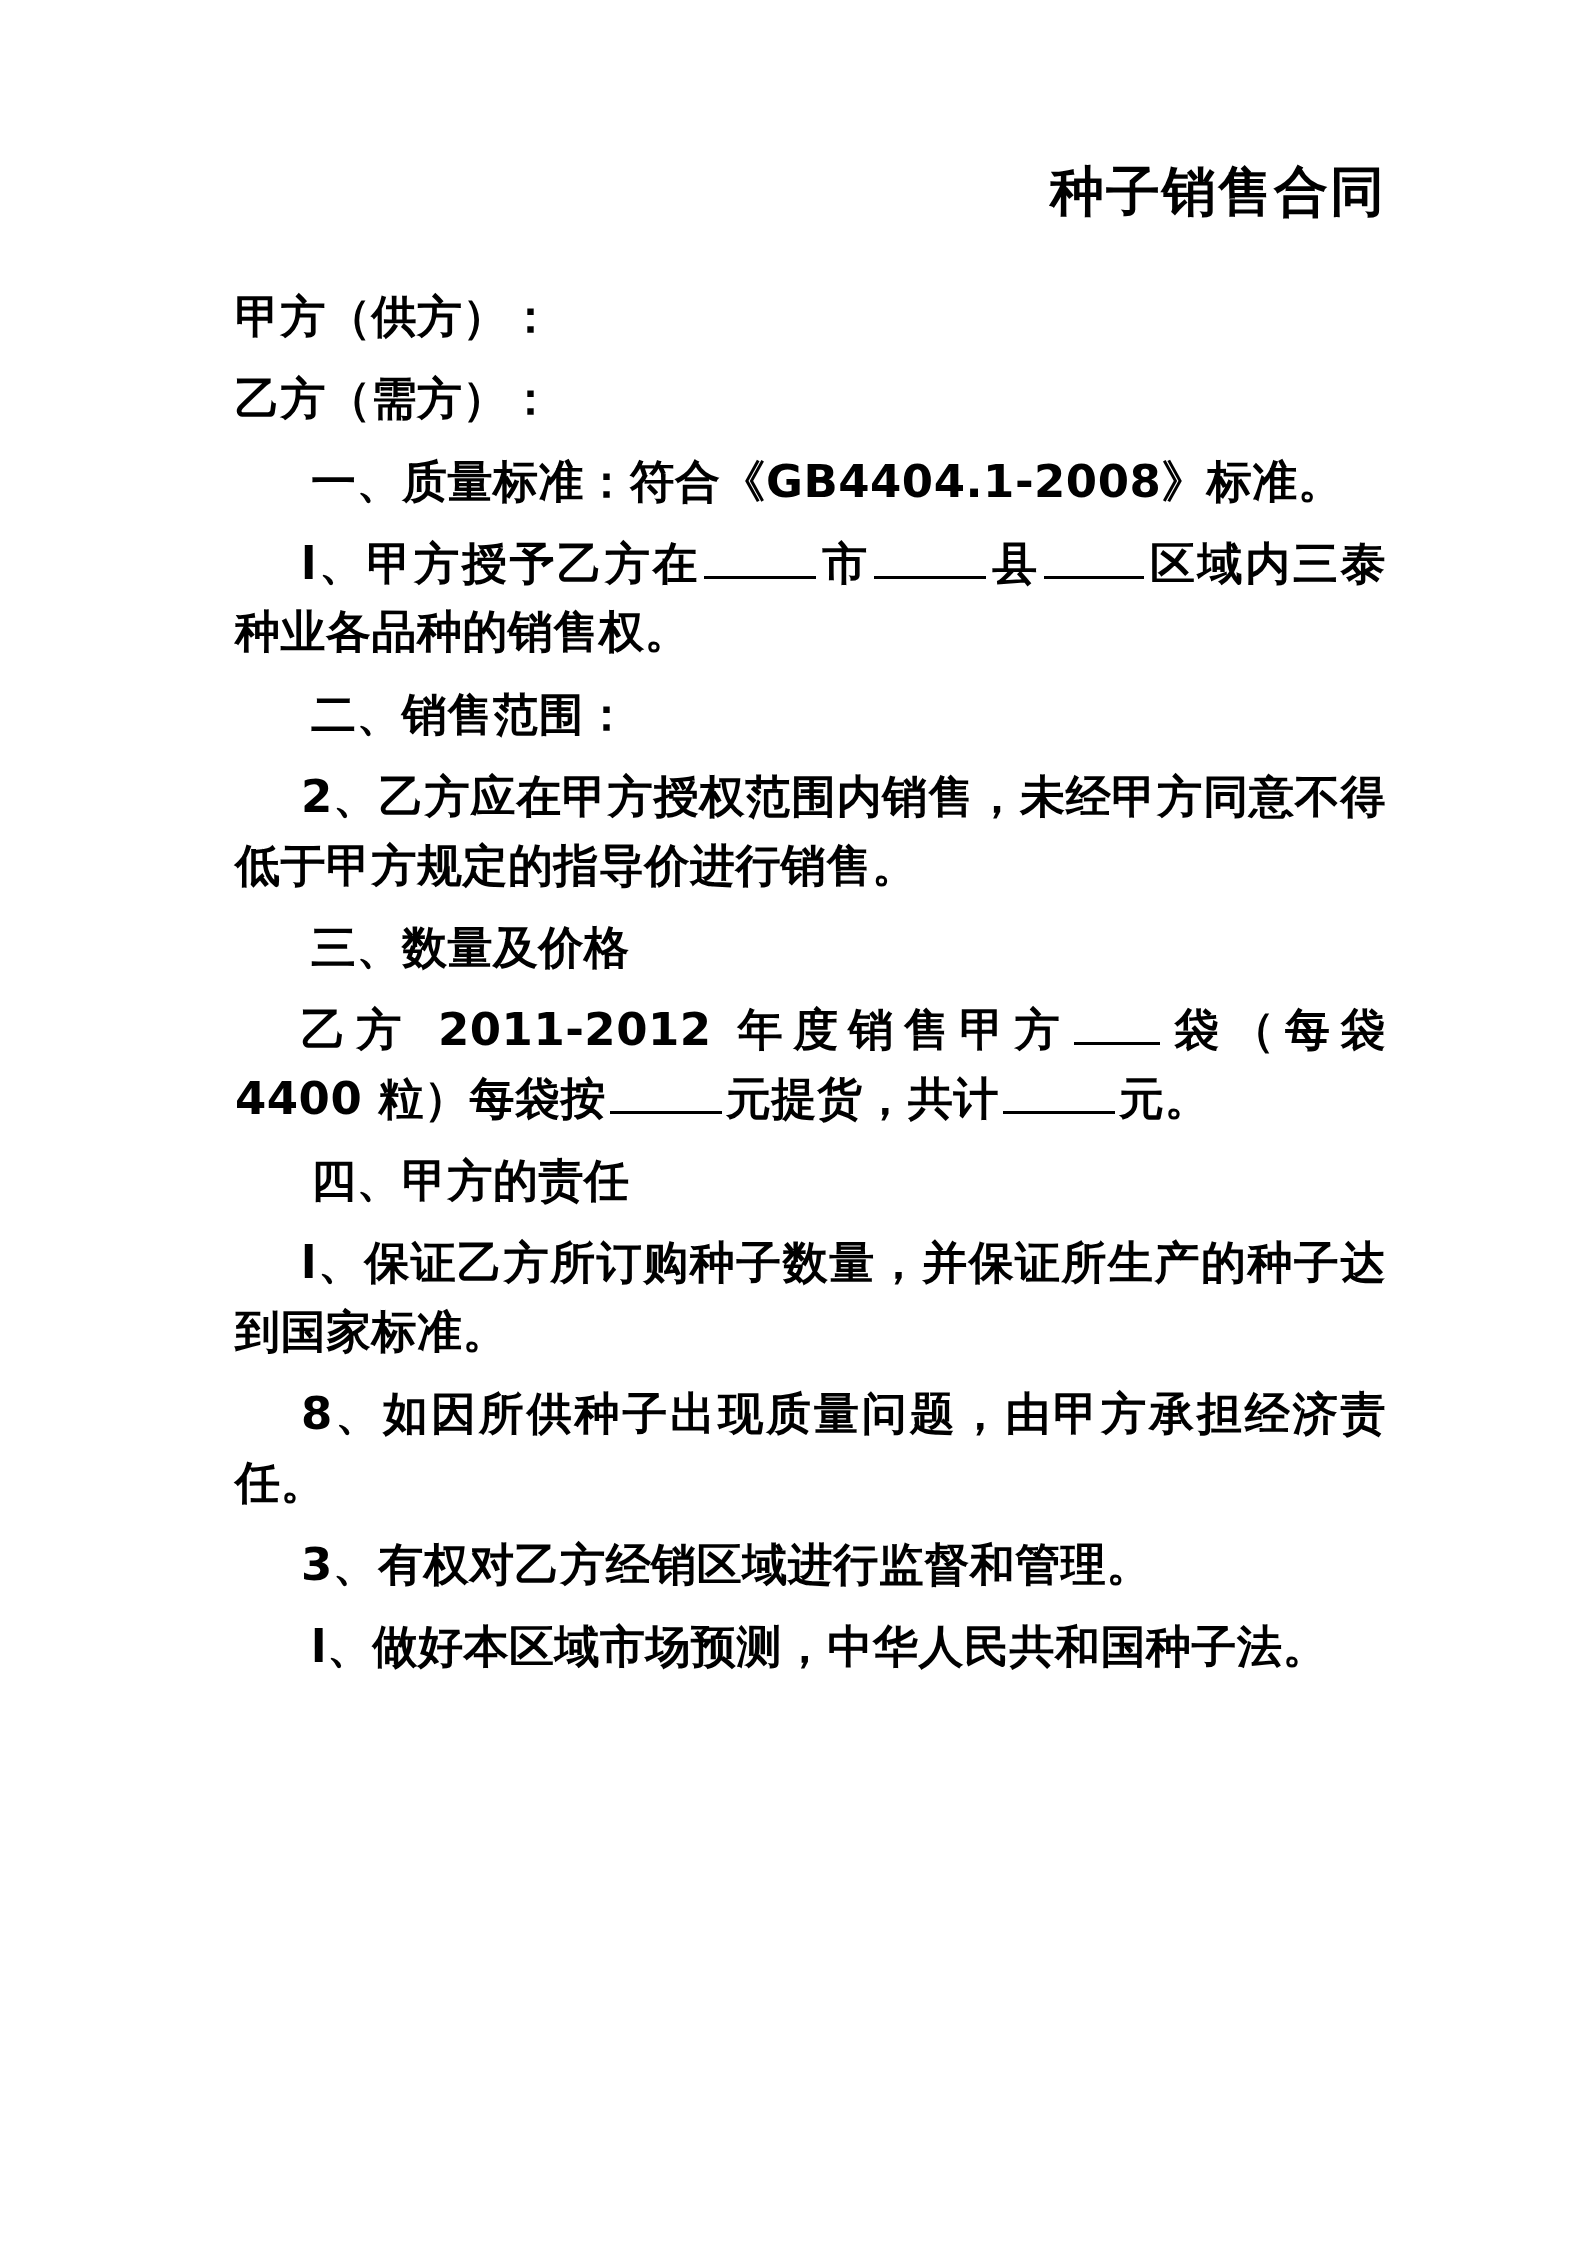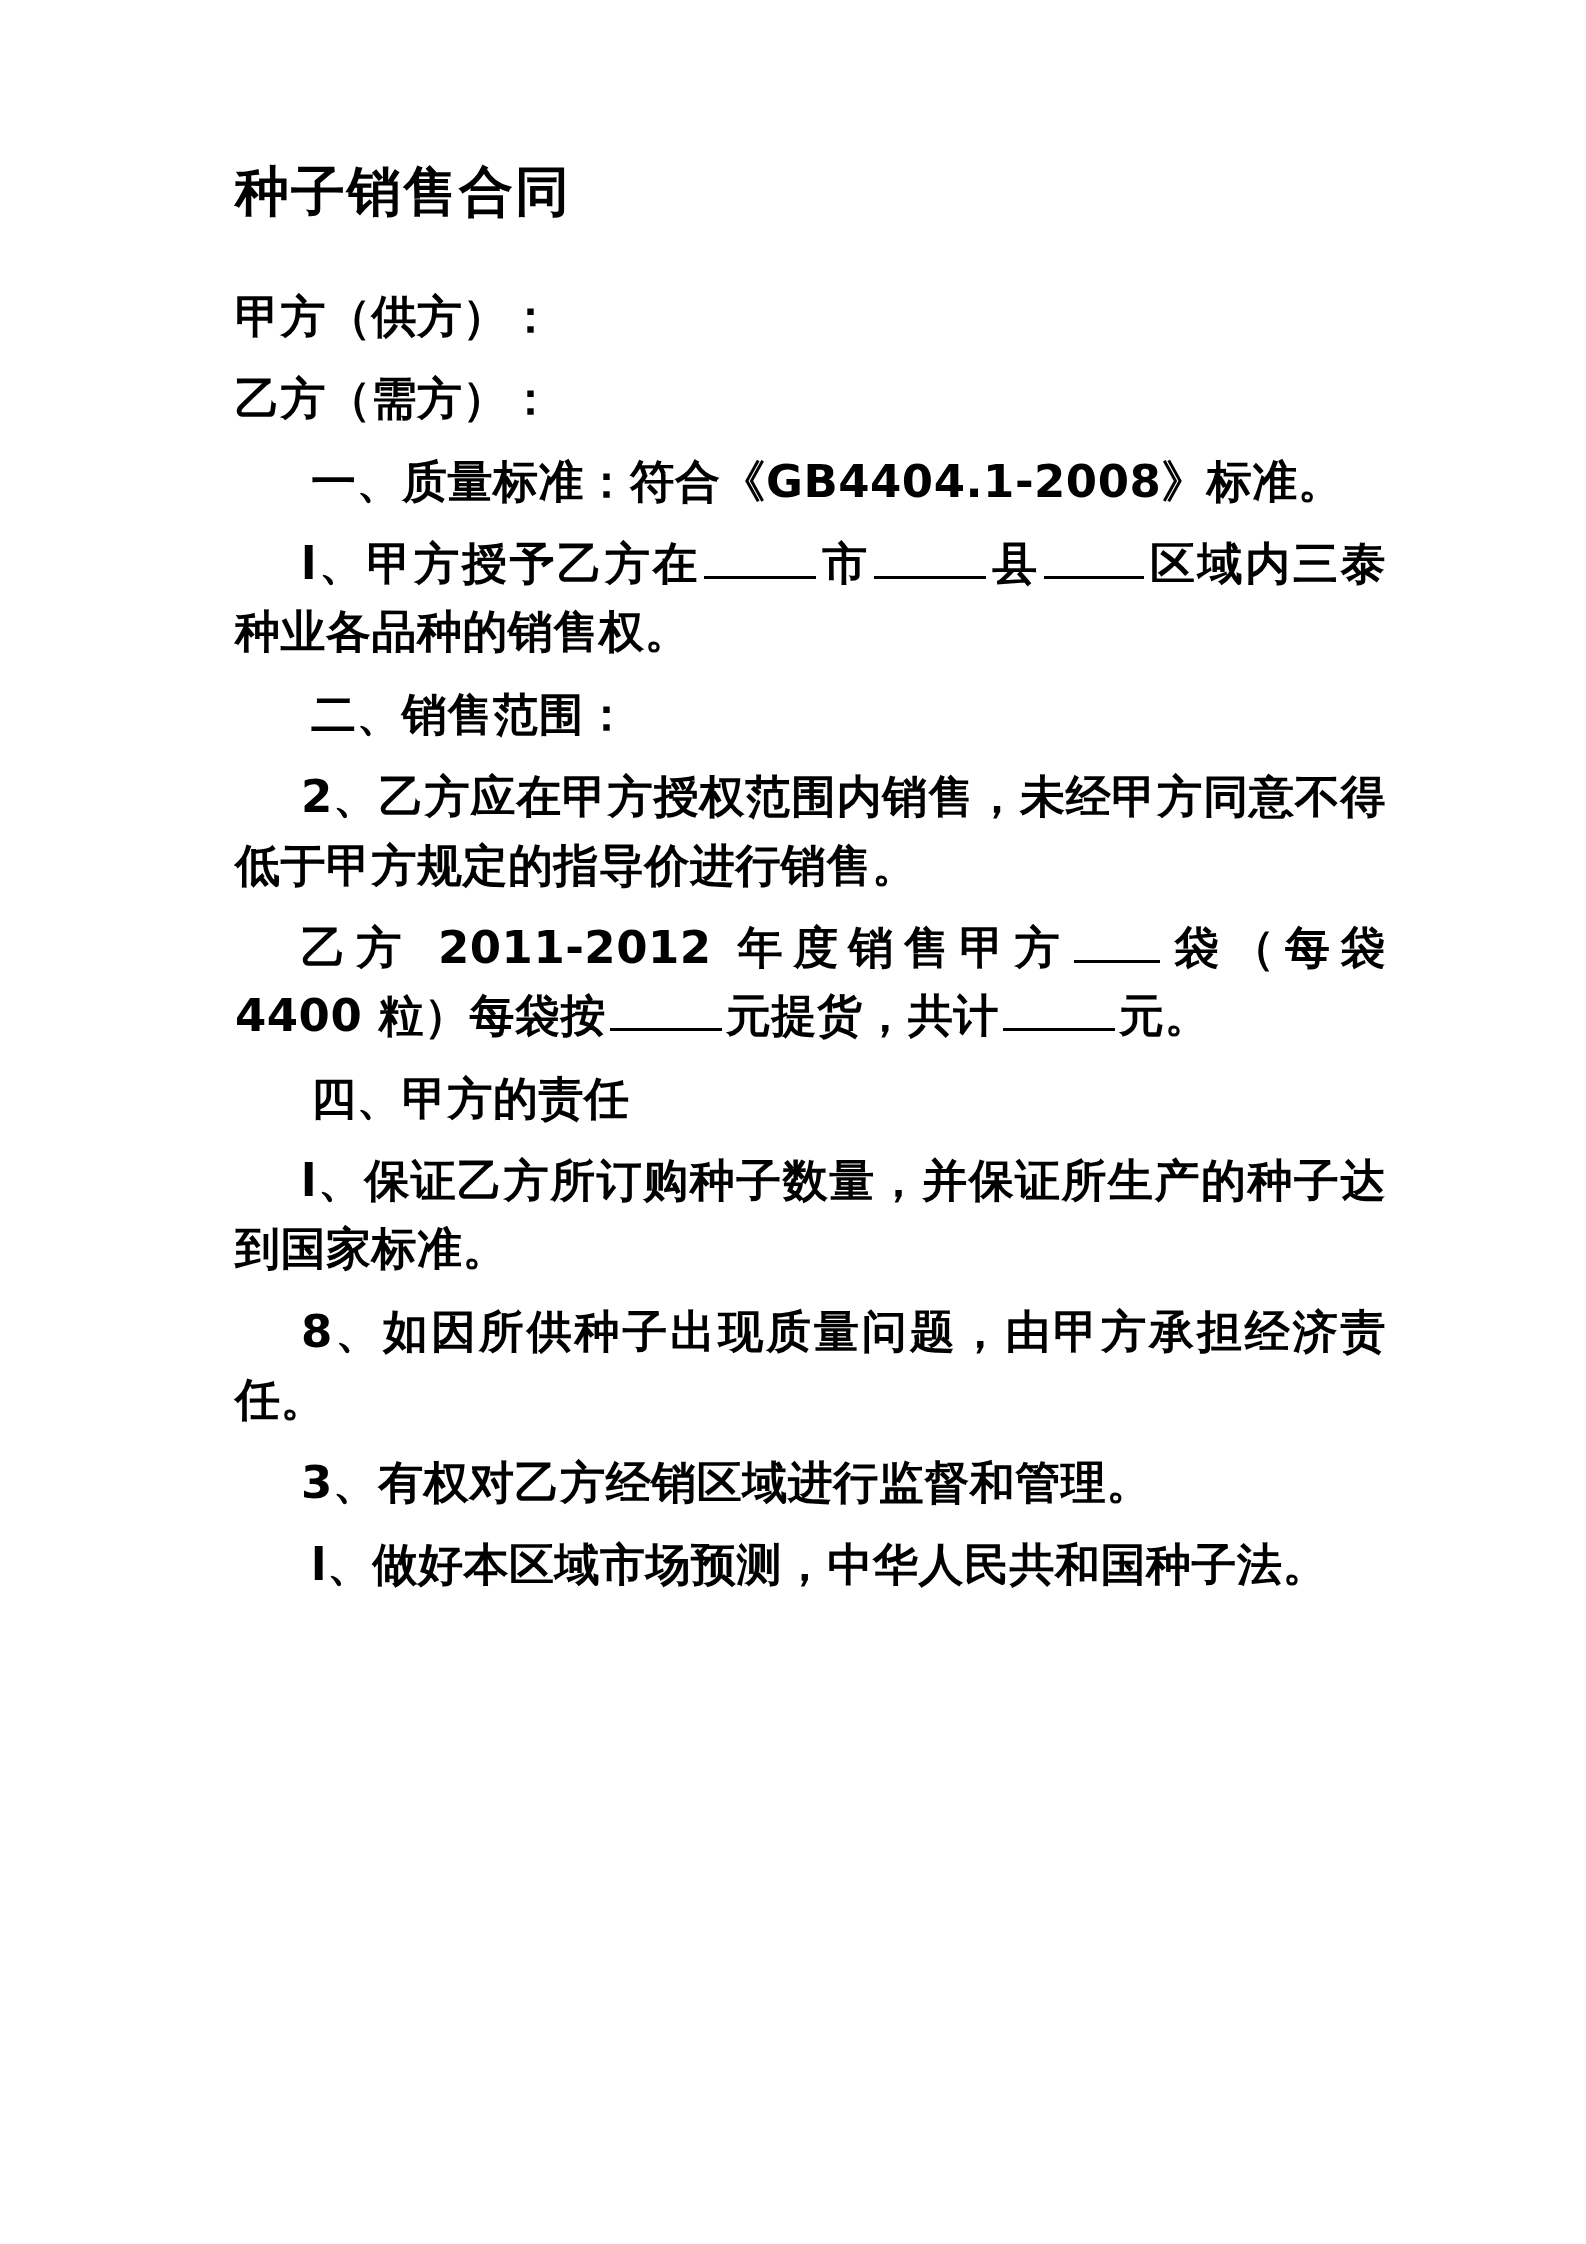--- a/index.html
+++ b/index.html
@@ -15,21 +15,21 @@
     -webkit-font-smoothing: antialiased;
   }
   .page {
     position: relative;
     width: 1586px;
     height: 2244px;
     box-sizing: border-box;
     padding: 160px 200px 0 235px;
   }
   .doc-title {
-    text-align: left;
+    text-align: right;
     font-size: 54px;
     font-weight: 700;
     letter-spacing: 2px;
     margin: 0 0 58px 0;
     line-height: 1.2;
   }
   .para {
     font-size: 45px;
     font-weight: 700;
     line-height: 1.52;
@@ -69,20 +69,21 @@
   <p class="para indent">一、质量标准：符合《GB4404.1-2008》标准。</p>
 
   <p class="para indent-small">
     <span>l、甲方授予乙方在</span><span class="blank w-long"></span><span>市</span><span class="blank w-long"></span><span>县</span><span class="blank w-mid"></span><span>区域内三泰种业各品种的销售权。</span>
   </p>
 
   <p class="para indent">二、销售范围：</p>
 
   <p class="para indent-small">2、乙方应在甲方授权范围内销售，未经甲方同意不得低于甲方规定的指导价进行销售。</p>
 
+  <p class="para indent">三、数量及价格</p>
 
   <p class="para indent-small">
     <span>乙方 2011-2012 年度销售甲方</span><span class="blank w-short"></span><span>袋（每袋 4400 粒）每袋按</span><span class="blank w-long"></span><span>元提货，共计</span><span class="blank w-long"></span><span>元。</span>
   </p>
 
   <p class="para indent">四、甲方的责任</p>
 
   <p class="para indent-small">l、保证乙方所订购种子数量，并保证所生产的种子达到国家标准。</p>
 
   <p class="para indent-small">8、如因所供种子出现质量问题，由甲方承担经济责任。</p>

